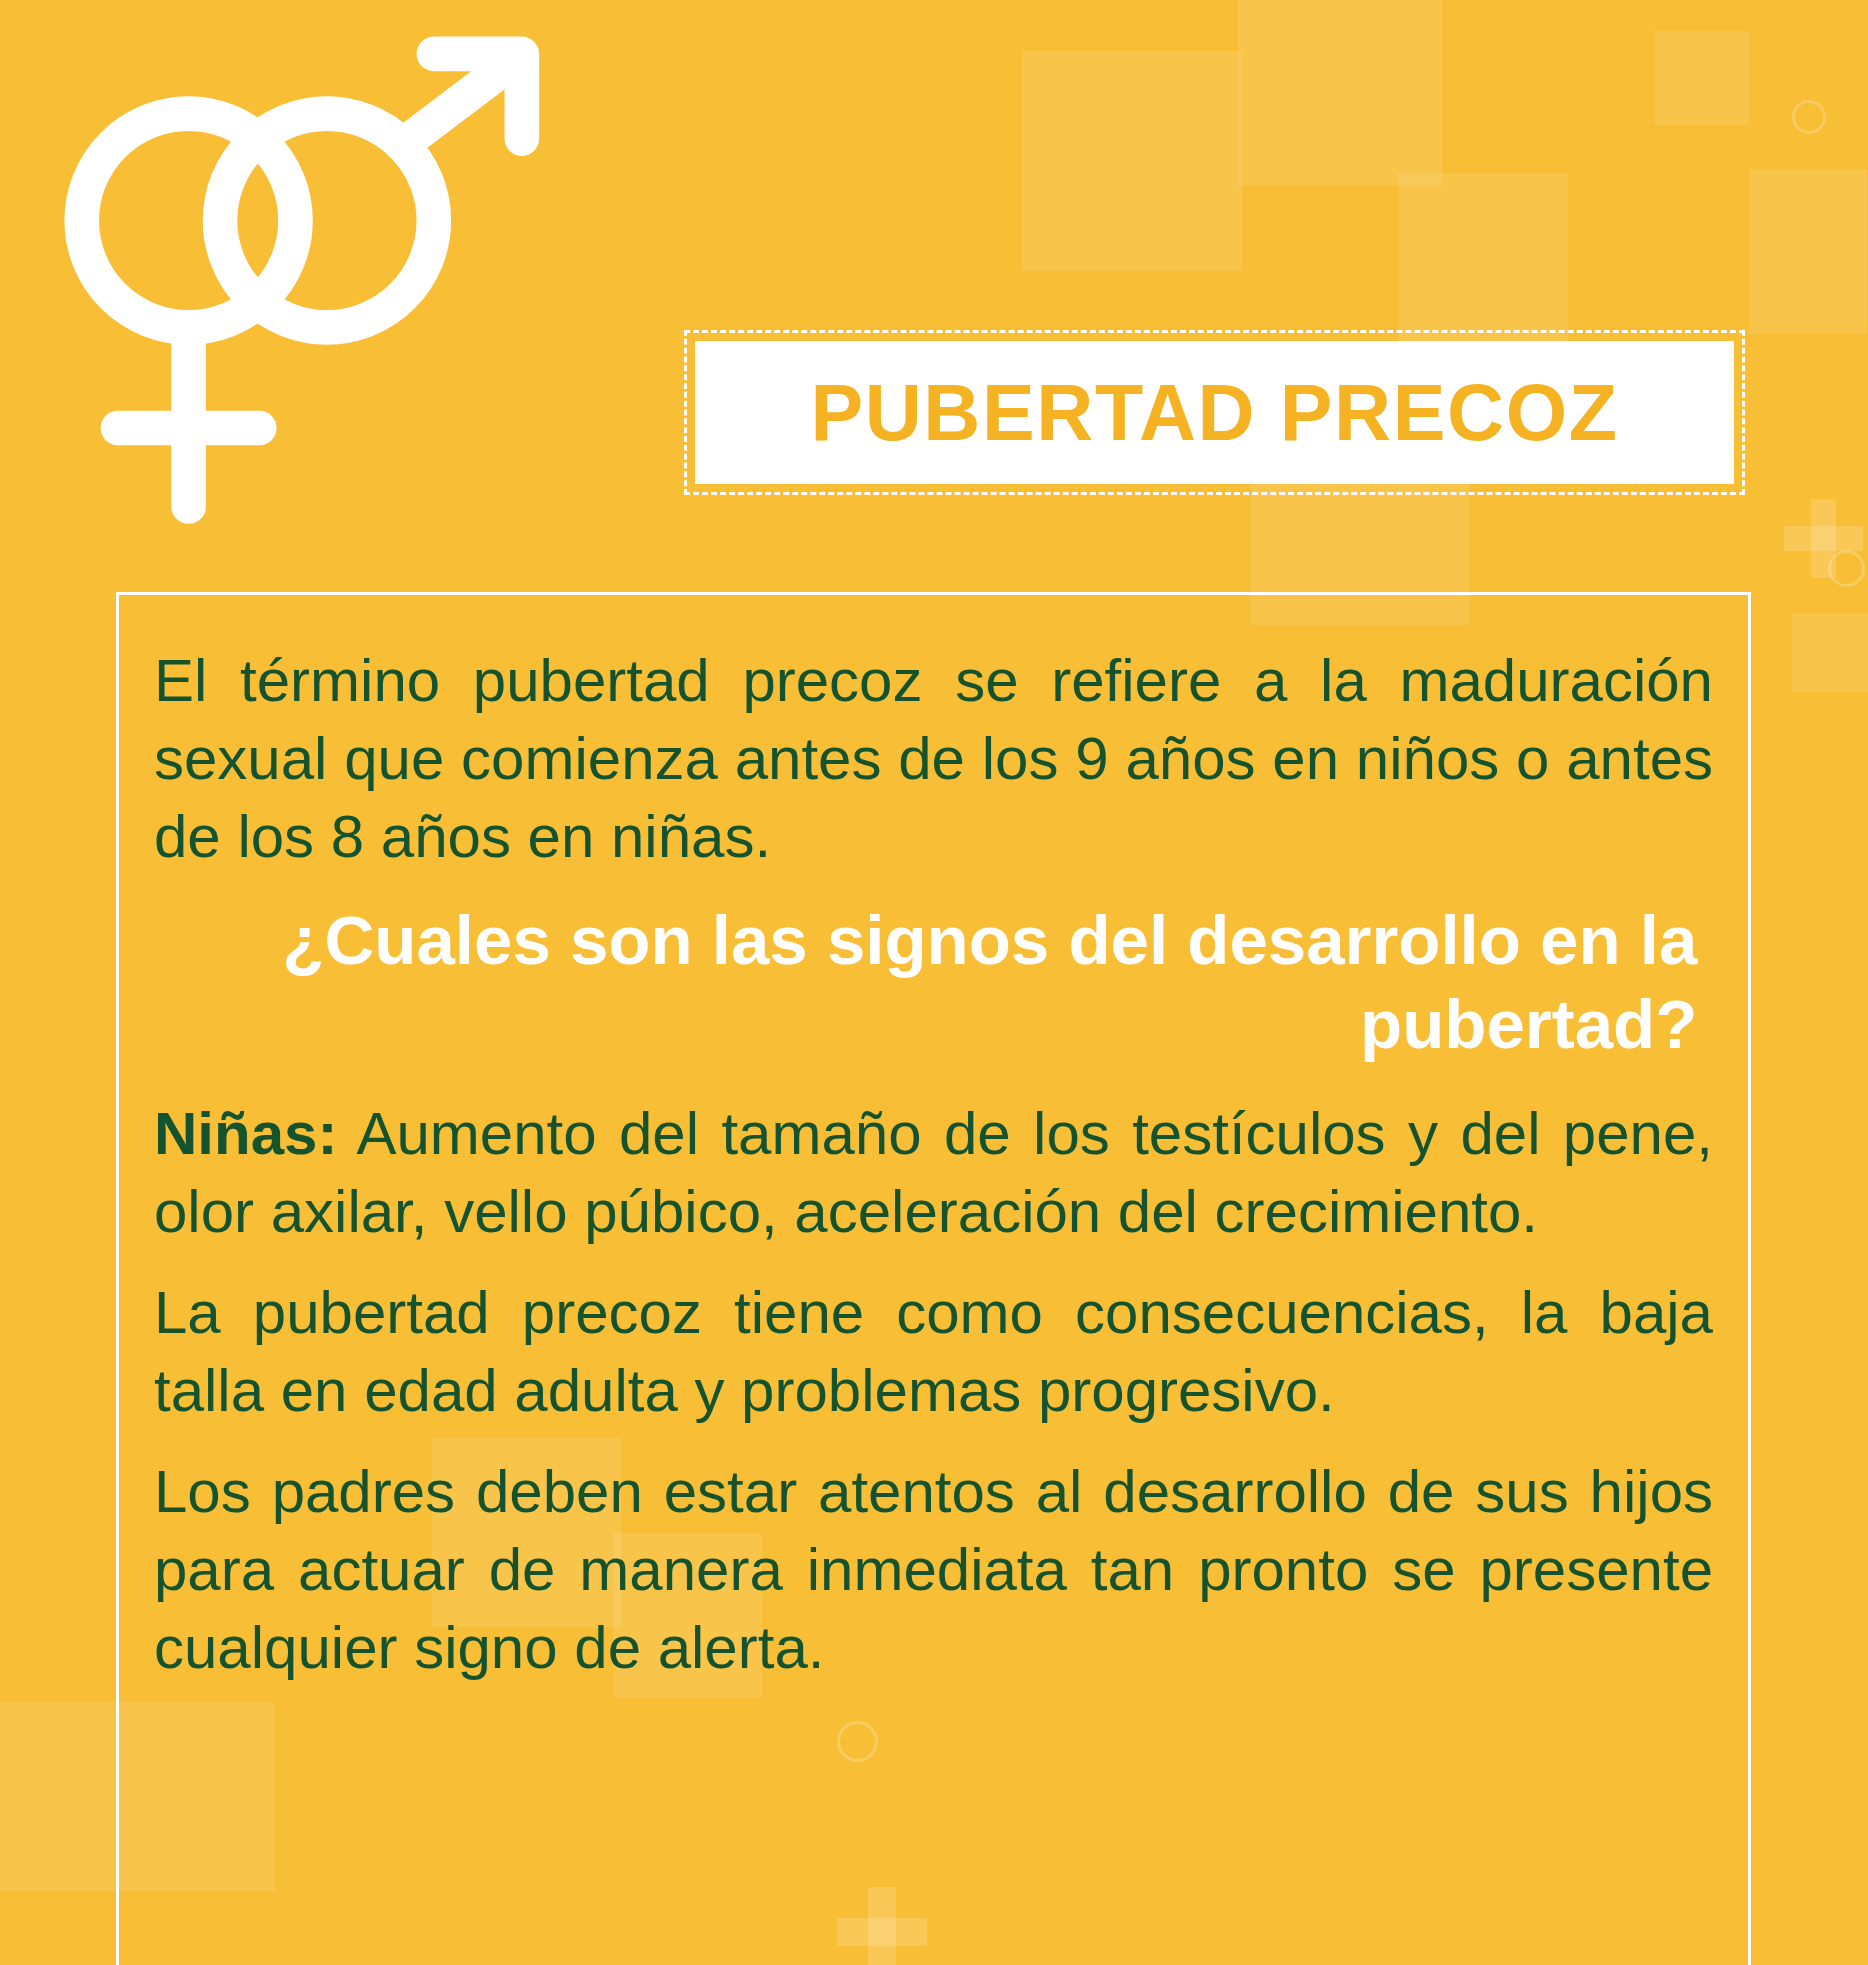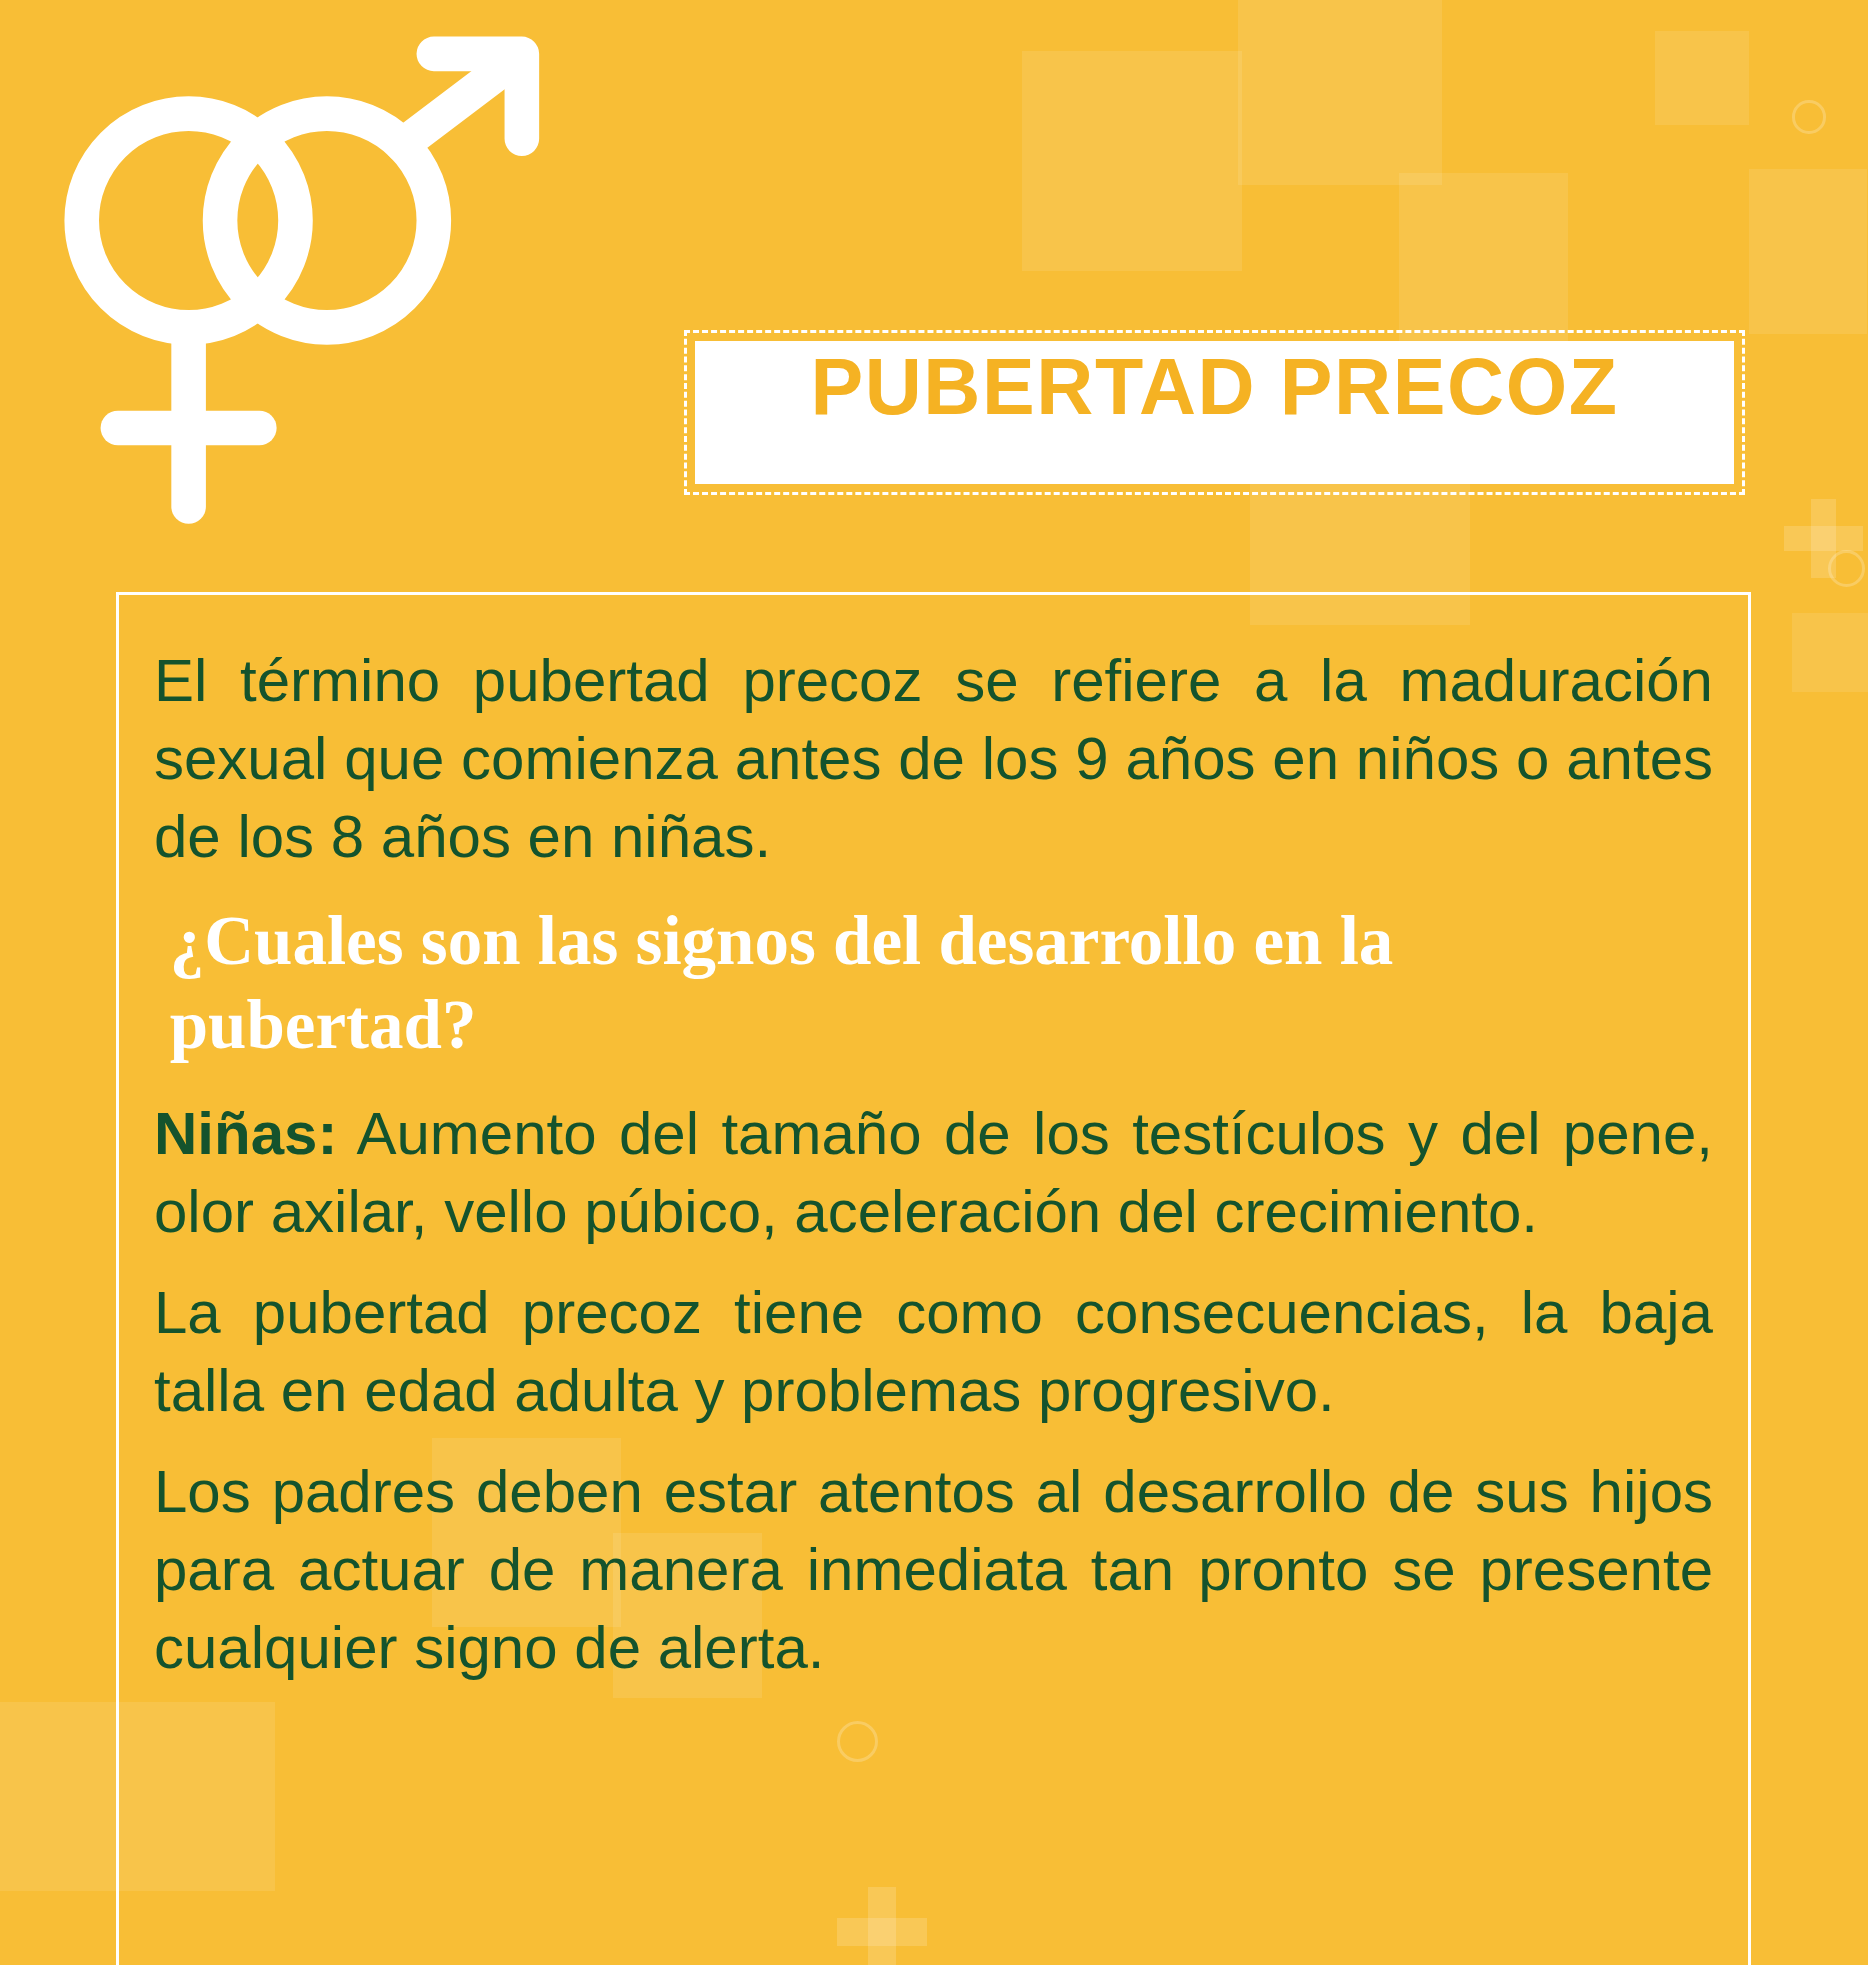--- a/index.html
+++ b/index.html
@@ -70,20 +70,21 @@
     height: 165px;
     border: 3.5px dashed #ffffff;
     padding: 7.9px;
     box-sizing: border-box;
   }
   .title-box {
     width: 100%;
     height: 100%;
     background: #ffffff;
     display: flex;
+    align-items: center;
     justify-content: center;
   }
   .title-text {
     color: #F5B223;
     font-size: 79px;
     font-weight: bold;
     letter-spacing: 1.6px;
     white-space: nowrap;
   }
 
@@ -109,24 +110,23 @@
   }
   p.body-text b {
     font-weight: bold;
   }
 
   .question {
     color: #ffffff;
     font-size: 69px;
     font-weight: bold;
     line-height: 1.22;
-    text-align: left;
+    text-align: right;
     margin: 14px 0 27.5px 0;
     padding: 0 15.7px;
-    font-family: Liberation Serif, serif;
   }
 </style>
 </head>
 <body>
 
 <div class="bg-layer">
   <div class="sq" style="left:1022px; top:51px; width:220px; height:220px;"></div>
   <div class="sq" style="left:1238px; top:0px; width:204px; height:185px;"></div>
   <div class="sq" style="left:1399px; top:173px; width:169px; height:169px;"></div>
   <div class="sq" style="left:1655px; top:31px; width:94px; height:94px;"></div>

